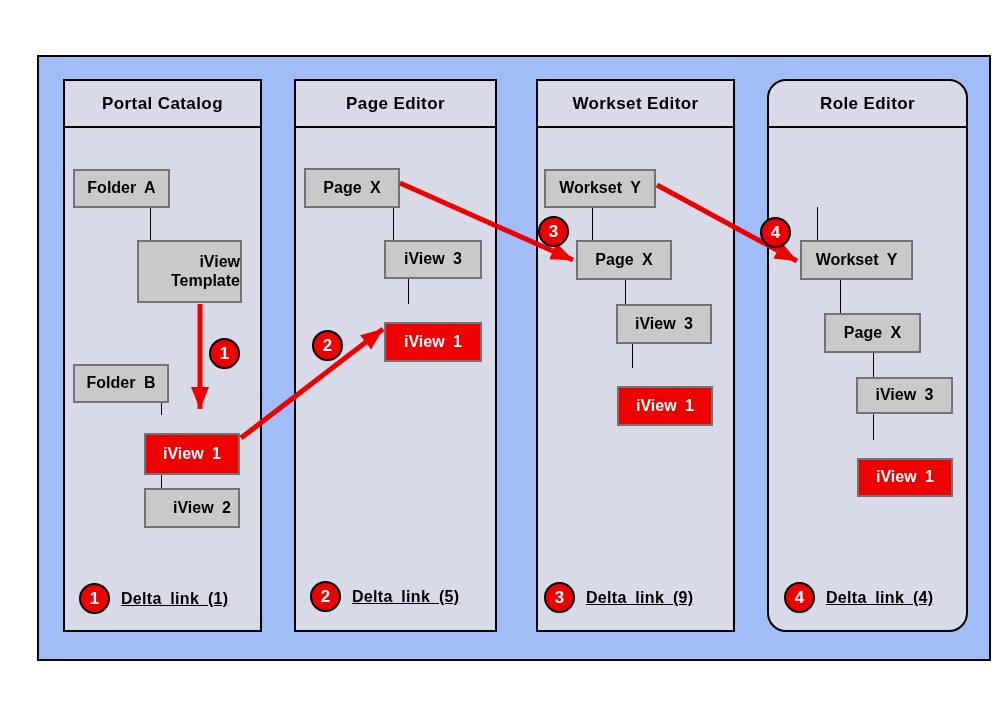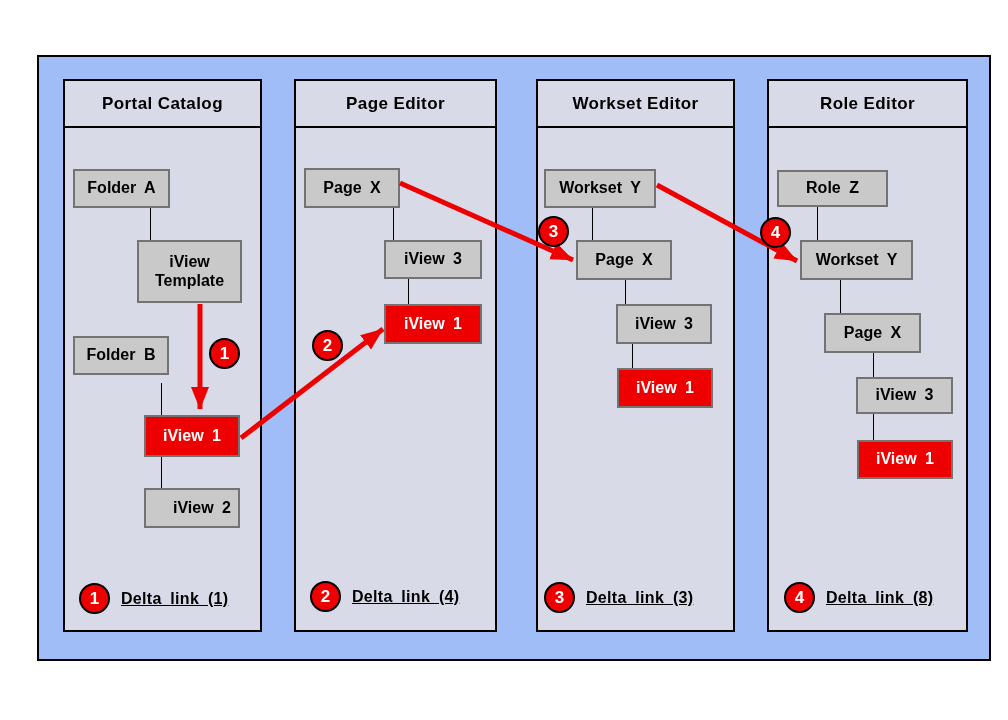--- a/index.html
+++ b/index.html
@@ -10,21 +10,21 @@
           background:#a0bdf8;border:2px solid #000;box-sizing:border-box;}
   .panel{position:absolute;top:79px;height:553px;background:#d8dae8;
          border:2px solid #000;box-sizing:border-box;}
   .panel-header{height:45px;border-bottom:2px solid #000;display:flex;
           align-items:center;justify-content:center;font-weight:bold;
           font-size:17px;letter-spacing:.4px;color:#000;}
   .box{position:absolute;background:#c9c9c9;border:2px solid #737373;
        box-sizing:border-box;display:flex;align-items:center;justify-content:center;
        text-align:center;font-weight:bold;font-size:16px;color:#000;
        word-spacing:4px;line-height:1.15;z-index:3;}
-  .box.red{background:#ee0000;color:#ffffff;}
+  .box.red{background:#ee0000;color:#ffffff;margin-top:18px;}
   .vline{position:absolute;width:1px;background:#000;z-index:2;}
   .badge{position:absolute;width:31px;height:31px;border-radius:50%;
          background:#ee0000;border:2px solid #000;box-sizing:border-box;
          color:#fff;font-weight:bold;font-size:17px;display:flex;
          align-items:center;justify-content:center;z-index:6;}
   .legend{position:absolute;display:flex;align-items:center;z-index:4;}
   .legend .badge-inline{position:static;width:31px;height:31px;border-radius:50%;
          background:#ee0000;border:2px solid #000;box-sizing:border-box;
          color:#fff;font-weight:bold;font-size:17px;display:flex;
          align-items:center;justify-content:center;flex:0 0 auto;}
@@ -45,53 +45,52 @@
   </div>
 
   <div class="panel" style="left:294px;width:203px;">
     <div class="panel-header">Page Editor</div>
   </div>
 
   <div class="panel" style="left:536px;width:199px;">
     <div class="panel-header">Workset Editor</div>
   </div>
 
-  <div class="panel" style="left:767px;width:201px;">
+  <div class="panel" style="left:767px;width:201px;border-radius:19px;">
     <div class="panel-header">Role Editor</div>
   </div>
 
   <div class="vline" style="left:150px;top:208px;height:32px;"></div>
   <div class="vline" style="left:161px;top:383px;height:32px;"></div>
   <div class="vline" style="left:161px;top:457px;height:31px;"></div>
   <div class="vline" style="left:393px;top:208px;height:32px;"></div>
   <div class="vline" style="left:408px;top:279px;height:25px;"></div>
   <div class="vline" style="left:592px;top:208px;height:32px;"></div>
   <div class="vline" style="left:625px;top:280px;height:24px;"></div>
   <div class="vline" style="left:632px;top:344px;height:24px;"></div>
   <div class="vline" style="left:817px;top:207px;height:33px;"></div>
   <div class="vline" style="left:840px;top:280px;height:33px;"></div>
   <div class="vline" style="left:873px;top:353px;height:24px;"></div>
   <div class="vline" style="left:873px;top:414px;height:26px;"></div>
 
   <div class="box" style="left:73px;top:169px;width:97px;height:39px;">Folder A</div>
-  <div class="box" style="left:137px;top:240px;width:105px;height:63px;">iView Template</div>
-  <div class="box" style="left:73px;top:336px;width:96px;height:39px;">Folder B</div>
+  <div class="box" style="left:137px;top:240px;width:105px;height:63px;text-align:right;">iView Template</div>
+  <div class="box" style="left:73px;top:364px;width:96px;height:39px;">Folder B</div>
   <div class="box red" style="left:144px;top:415px;width:96px;height:42px;">iView 1</div>
   <div class="box" style="left:144px;top:488px;width:96px;height:40px;padding-left:20px;">iView 2</div>
 
   <div class="box" style="left:304px;top:168px;width:96px;height:40px;">Page X</div>
   <div class="box" style="left:384px;top:240px;width:98px;height:39px;">iView 3</div>
   <div class="box red" style="left:384px;top:304px;width:98px;height:40px;">iView 1</div>
 
   <div class="box" style="left:544px;top:169px;width:112px;height:39px;">Workset Y</div>
   <div class="box" style="left:576px;top:240px;width:96px;height:40px;">Page X</div>
   <div class="box" style="left:616px;top:304px;width:96px;height:40px;">iView 3</div>
   <div class="box red" style="left:617px;top:368px;width:96px;height:40px;">iView 1</div>
 
-  <div class="box" style="left:777px;top:170px;width:111px;height:37px;">Role Z</div>
   <div class="box" style="left:800px;top:240px;width:113px;height:40px;">Workset Y</div>
   <div class="box" style="left:824px;top:313px;width:97px;height:40px;">Page X</div>
   <div class="box" style="left:856px;top:377px;width:97px;height:37px;">iView 3</div>
   <div class="box red" style="left:857px;top:440px;width:96px;height:39px;">iView 1</div>
 
   <svg class="arrows" viewBox="0 0 1008 720">
     <defs>
       <marker id="ah" markerWidth="4.6" markerHeight="3.7" refX="4.4" refY="1.8" orient="auto" markerUnits="strokeWidth">
         <path d="M0,0 L4.5,1.8 L0,3.6 Z" fill="#ee0000"></path>
       </marker>
@@ -106,24 +105,24 @@
   <div class="badge" style="left:312px;top:330px;">2</div>
   <div class="badge" style="left:538px;top:216px;">3</div>
   <div class="badge" style="left:760px;top:217px;">4</div>
 
   <div class="legend" style="left:79px;top:583px;">
     <div class="badge-inline">1</div>
     <span class="legend-label">Delta link (1)</span>
   </div>
   <div class="legend" style="left:310px;top:581px;">
     <div class="badge-inline">2</div>
-    <span class="legend-label">Delta link (4)</span>
+    <span class="legend-label">Delta link (5)</span>
   </div>
   <div class="legend" style="left:544px;top:582px;">
     <div class="badge-inline">3</div>
-    <span class="legend-label">Delta link (3)</span>
+    <span class="legend-label">Delta link (9)</span>
   </div>
   <div class="legend" style="left:784px;top:582px;">
     <div class="badge-inline">4</div>
-    <span class="legend-label">Delta link (8)</span>
+    <span class="legend-label">Delta link (4)</span>
   </div>
 
 </div>
 
 </body></html>

